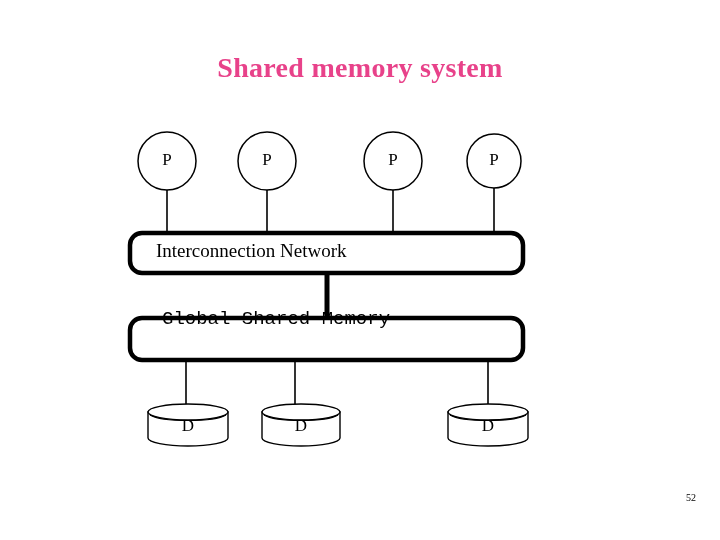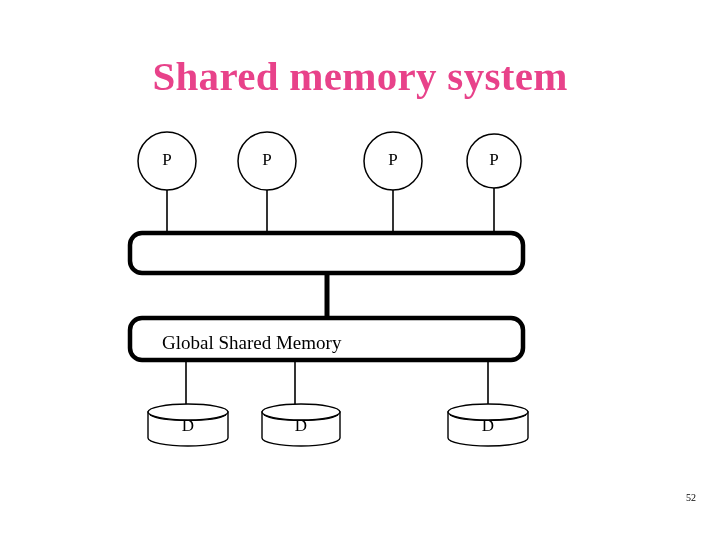--- a/index.html
+++ b/index.html
@@ -20,21 +20,21 @@
     background: #ffffff;
   }
   #slide-title {
     position: absolute;
     left: 0;
     top: 52px;
     width: 720px;
     text-align: center;
     font-family: "Liberation Serif", "DejaVu Serif", serif;
     font-weight: bold;
-    font-size: 41px;
+    font-size: 28px;
     letter-spacing: 0.3px;
     color: #e8428a;
     white-space: nowrap;
   }
   #diagram {
     position: absolute;
     left: 0;
     top: 0;
     width: 720px;
     height: 540px;
@@ -118,21 +118,22 @@
         <path d="M450,415 A40,8 0 0 0 526,415" fill="none" stroke="#000000" stroke-width="1.2"></path>
       </g>
     </g>
   </svg>
 
   <div class="node-label proc-label" style="left:167px; top:160px;">P</div>
   <div class="node-label proc-label" style="left:267px; top:160px;">P</div>
   <div class="node-label proc-label" style="left:393px; top:160px;">P</div>
   <div class="node-label proc-label" style="left:494px; top:160px;">P</div>
 
-  <div class="node-label box-label" style="left:162px; top:332px;">Global Shared Memory</div>
+  <div class="node-label box-label" style="left:156px; top:240px;">Interconnection Network</div>
+  <div class="node-label box-label" style="left:162px; top:308px;font-family:Liberation Mono, monospace;">Global Shared Memory</div>
 
   <div class="node-label disk-label" style="left:188px; top:426px;">D</div>
   <div class="node-label disk-label" style="left:301px; top:426px;">D</div>
   <div class="node-label disk-label" style="left:488px; top:426px;">D</div>
 
   <div id="page-number">52</div>
 
 </div>
 
 </body></html>

